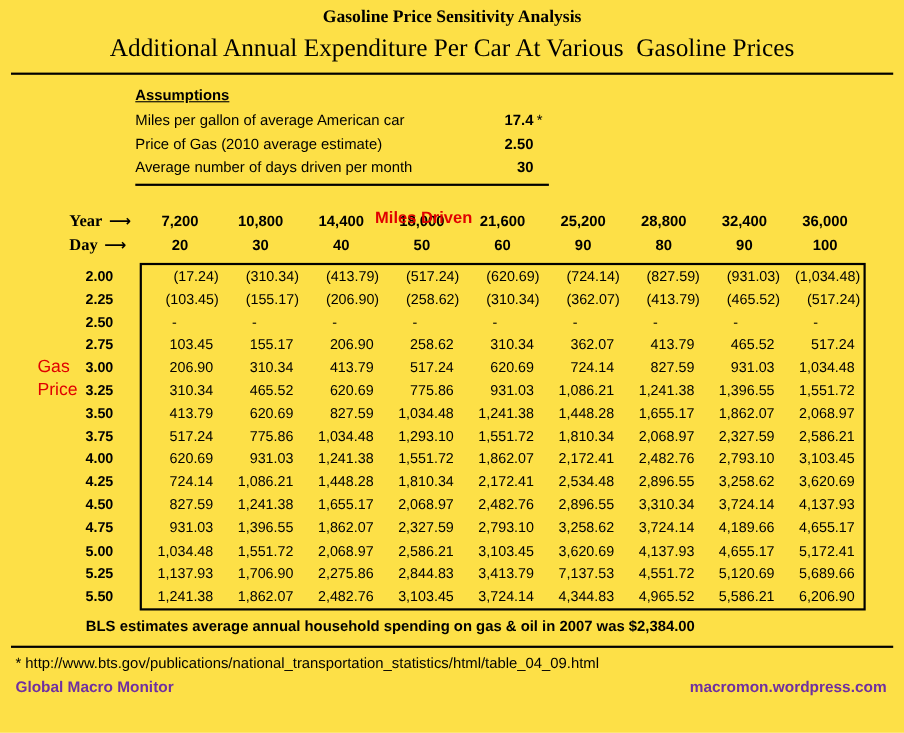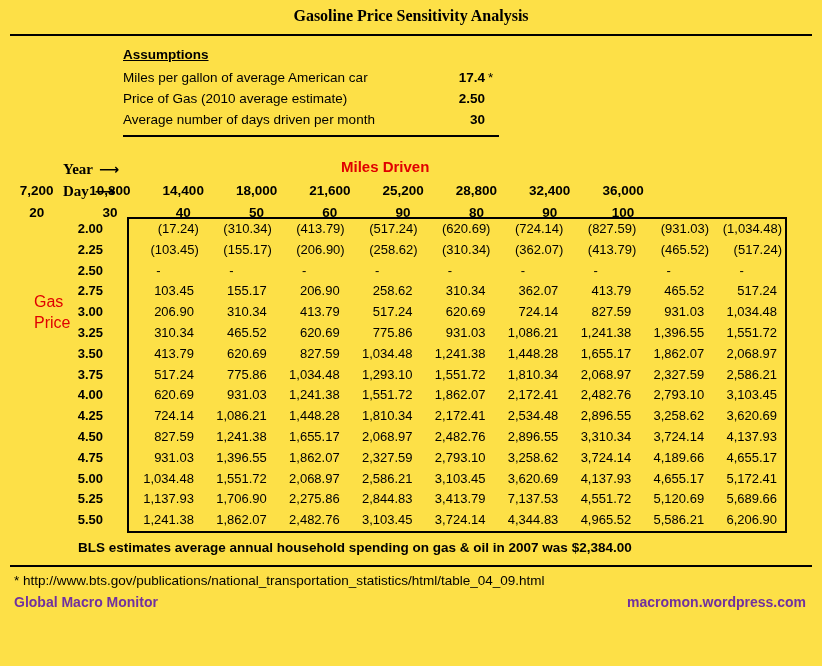--- a/index.html
+++ b/index.html
@@ -15,29 +15,29 @@
 
   .assump { margin:11px 0 0 123px; width:376px; border-bottom:2px solid #000; padding-bottom:5px; font-size:13.5px; }
   .assump-h { font-weight:bold; text-decoration:underline; margin-bottom:5px; }
   .arow { display:flex; justify-content:space-between; line-height:21px; }
   .aval-wrap { display:flex; }
   .aval { font-weight:bold; text-align:right; }
   .anote { width:14px; padding-left:3px; }
 
   .matrix { position:relative; margin-top:17px; }
   .miles { position:absolute; top:0; left:341px; color:var(--red,#e00000); font-weight:bold; font-size:15px; }
-  .axisrow { display:flex; height:22px; line-height:22px;flex-direction:column; }
+  .axisrow { display:flex; height:22px; line-height:22px; }
   .axisrow.year { margin-top:21px; }
   .axislabel { width:127px; display:flex; padding-left:63px; gap:6px;
                font-family:"Liberation Serif",serif; font-weight:bold; font-size:15px; }
   .arrow { font-family:"DejaVu Sans",sans-serif; font-size:14px; }
   .hcells { display:flex; }
   .hcell { width:73.3px; text-align:center; font-weight:bold; font-size:13.5px; }
 
-  .bodywrap { display:flex; margin-top:15px; }
+  .bodywrap { display:flex; margin-top:5px; }
   .pricecol { width:127px; padding-top:2px; }
   .pcell { height:20.8px; line-height:20.8px; text-align:right; padding-right:24px; font-weight:bold; font-size:13px; }
   .box { border:2px solid #000; width:660px; }
   .mrow { display:flex; height:20.8px; line-height:20.8px; }
   .mcell { width:72.9px; text-align:right; padding-right:8px; font-size:13px; }
   .mcell.neg { padding-right:3px; }
   .mcell.dash { text-align:center; padding-right:14px; }
 
   .gasprice { position:absolute; left:34px; top:134px; color:var(--red,#e00000);
               font-weight:normal; font-size:16px; line-height:20.8px; }
@@ -48,20 +48,21 @@
   .brands { display:flex; justify-content:space-between; margin:6px 16px 0 14px;
             font-weight:bold; font-size:14px; color:var(--purple,#7030a0); }
 </style>
 </head>
 <body>
 
 <div class="page">
 
   <div class="titles">
     <div class="title1">Gasoline Price Sensitivity Analysis</div>
+    <div class="title2">Additional Annual Expenditure Per Car At Various  Gasoline Prices</div>
   </div>
   <div class="hr"></div>
 
   <div class="assump">
     <div class="assump-h">Assumptions</div>
     <div class="arow">
       <span>Miles per gallon of average American car</span>
       <span class="aval-wrap">
           <span class="aval">17.4</span>
           <span class="anote">*</span>

